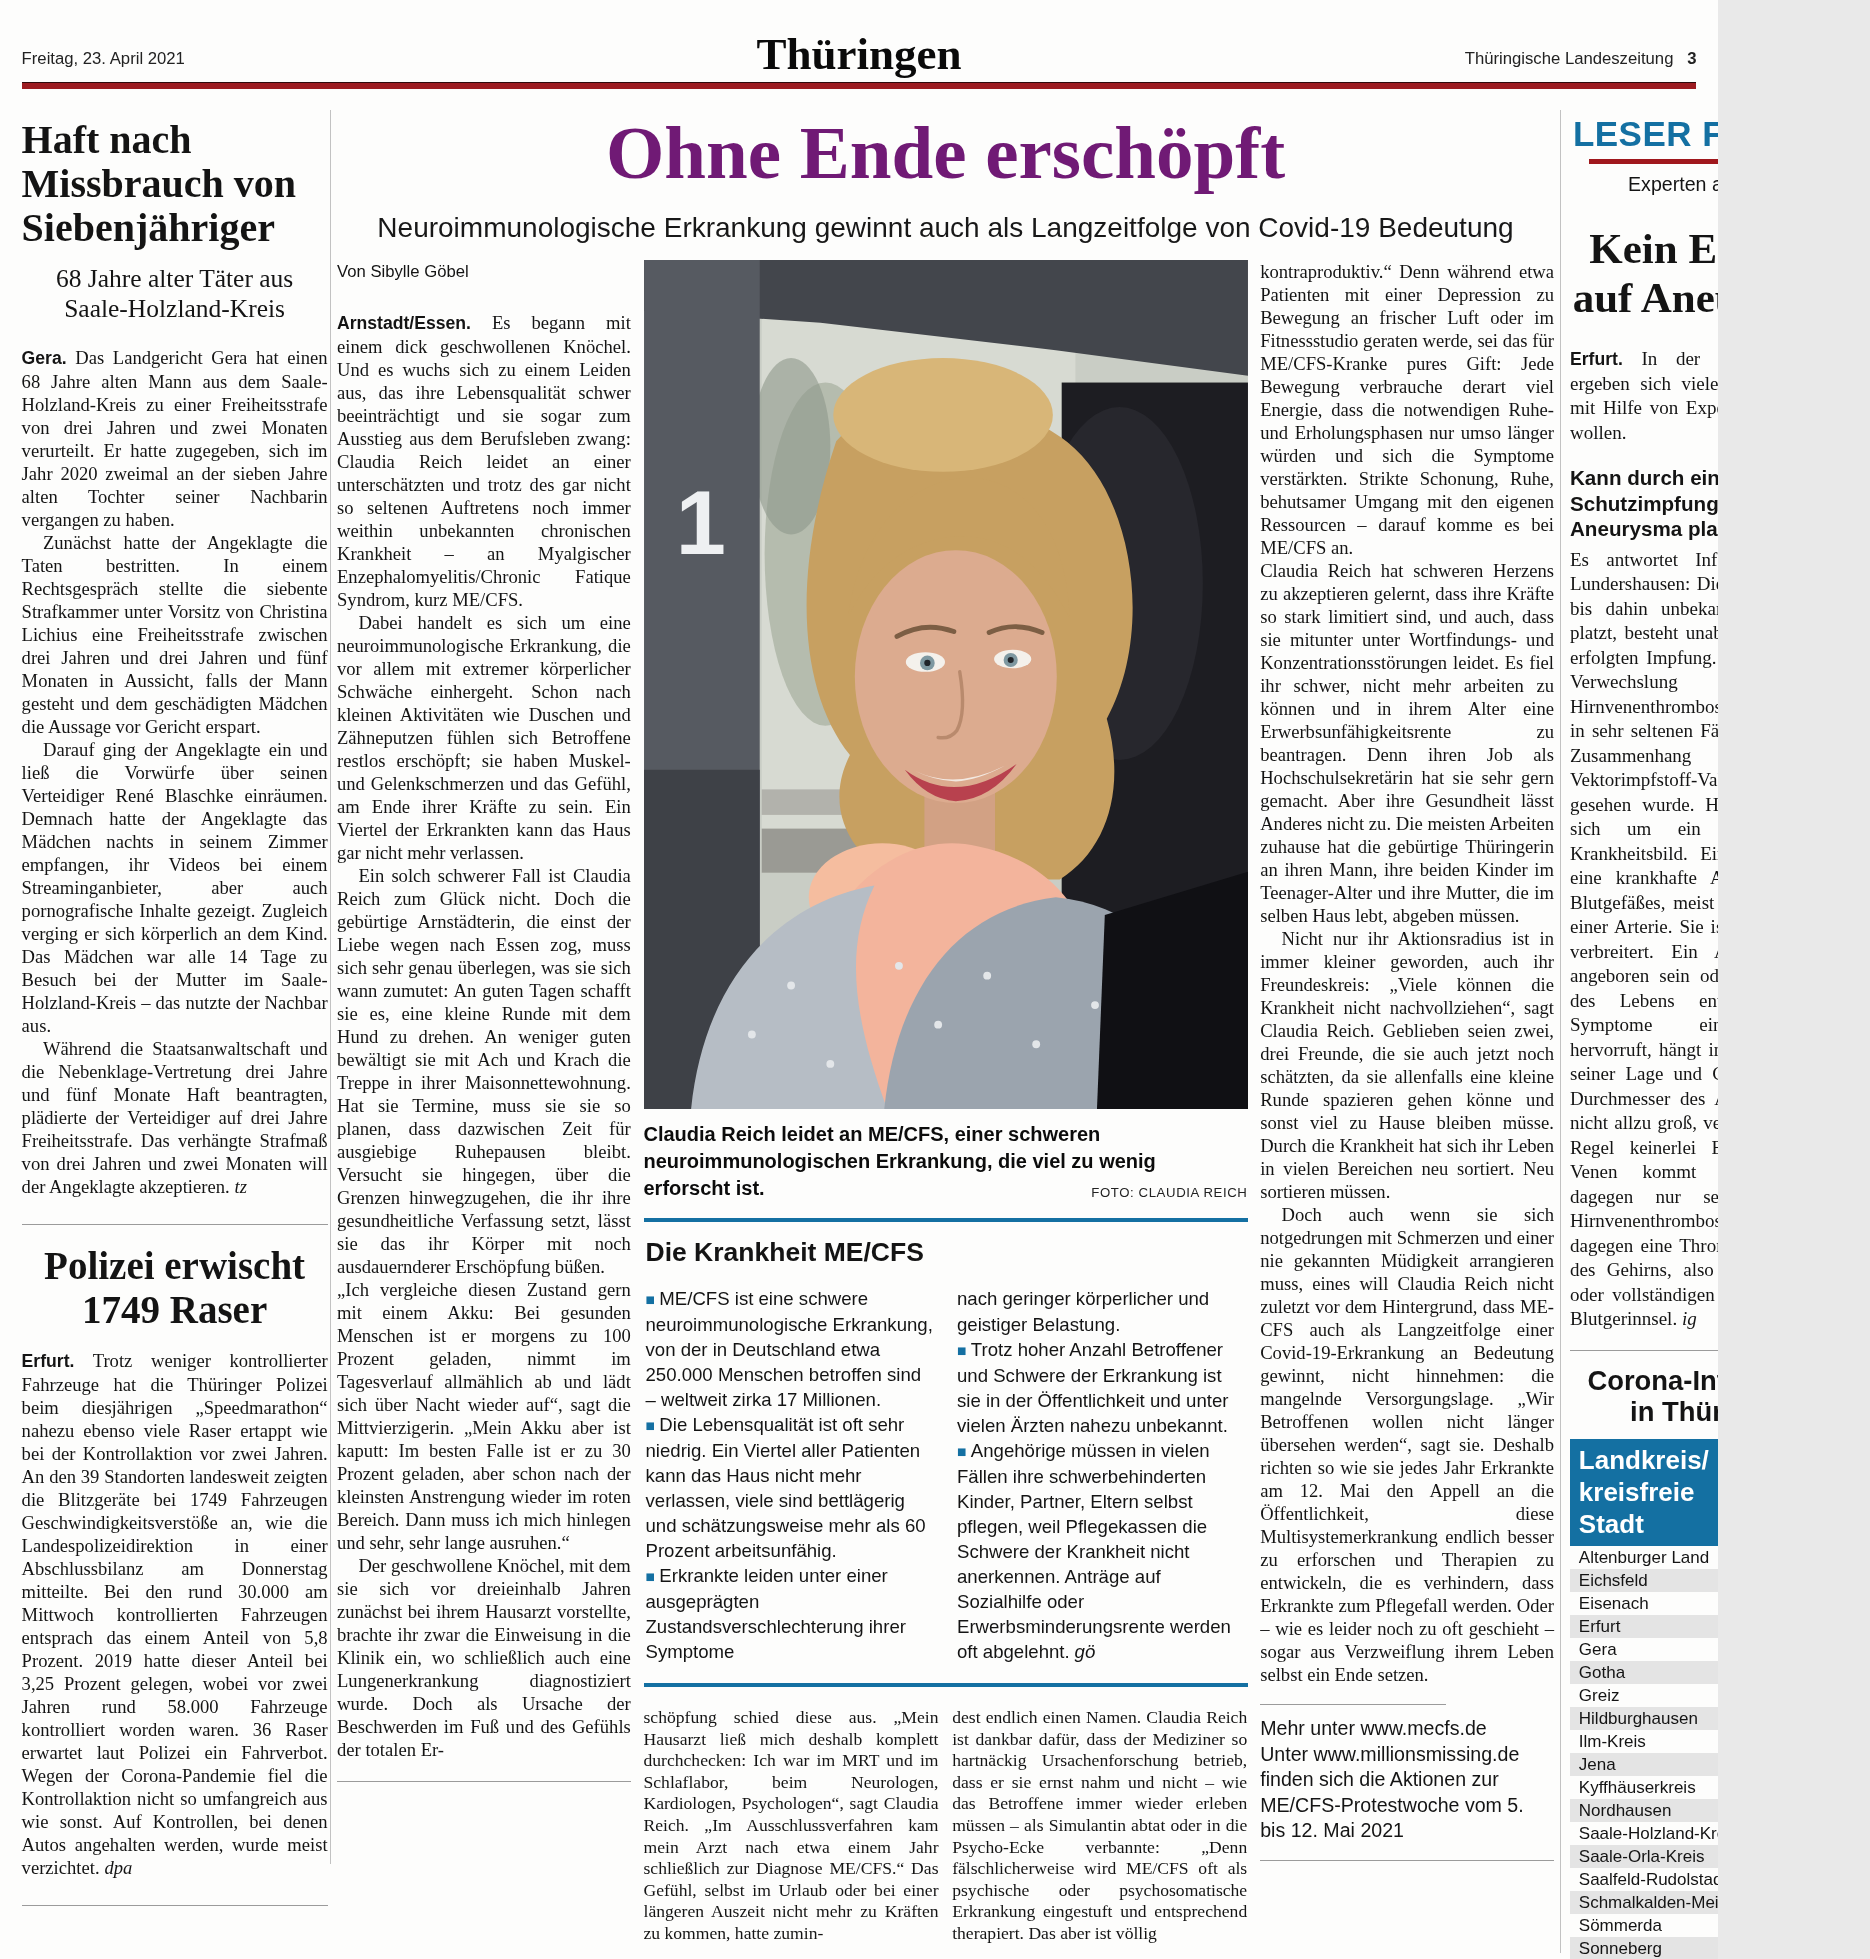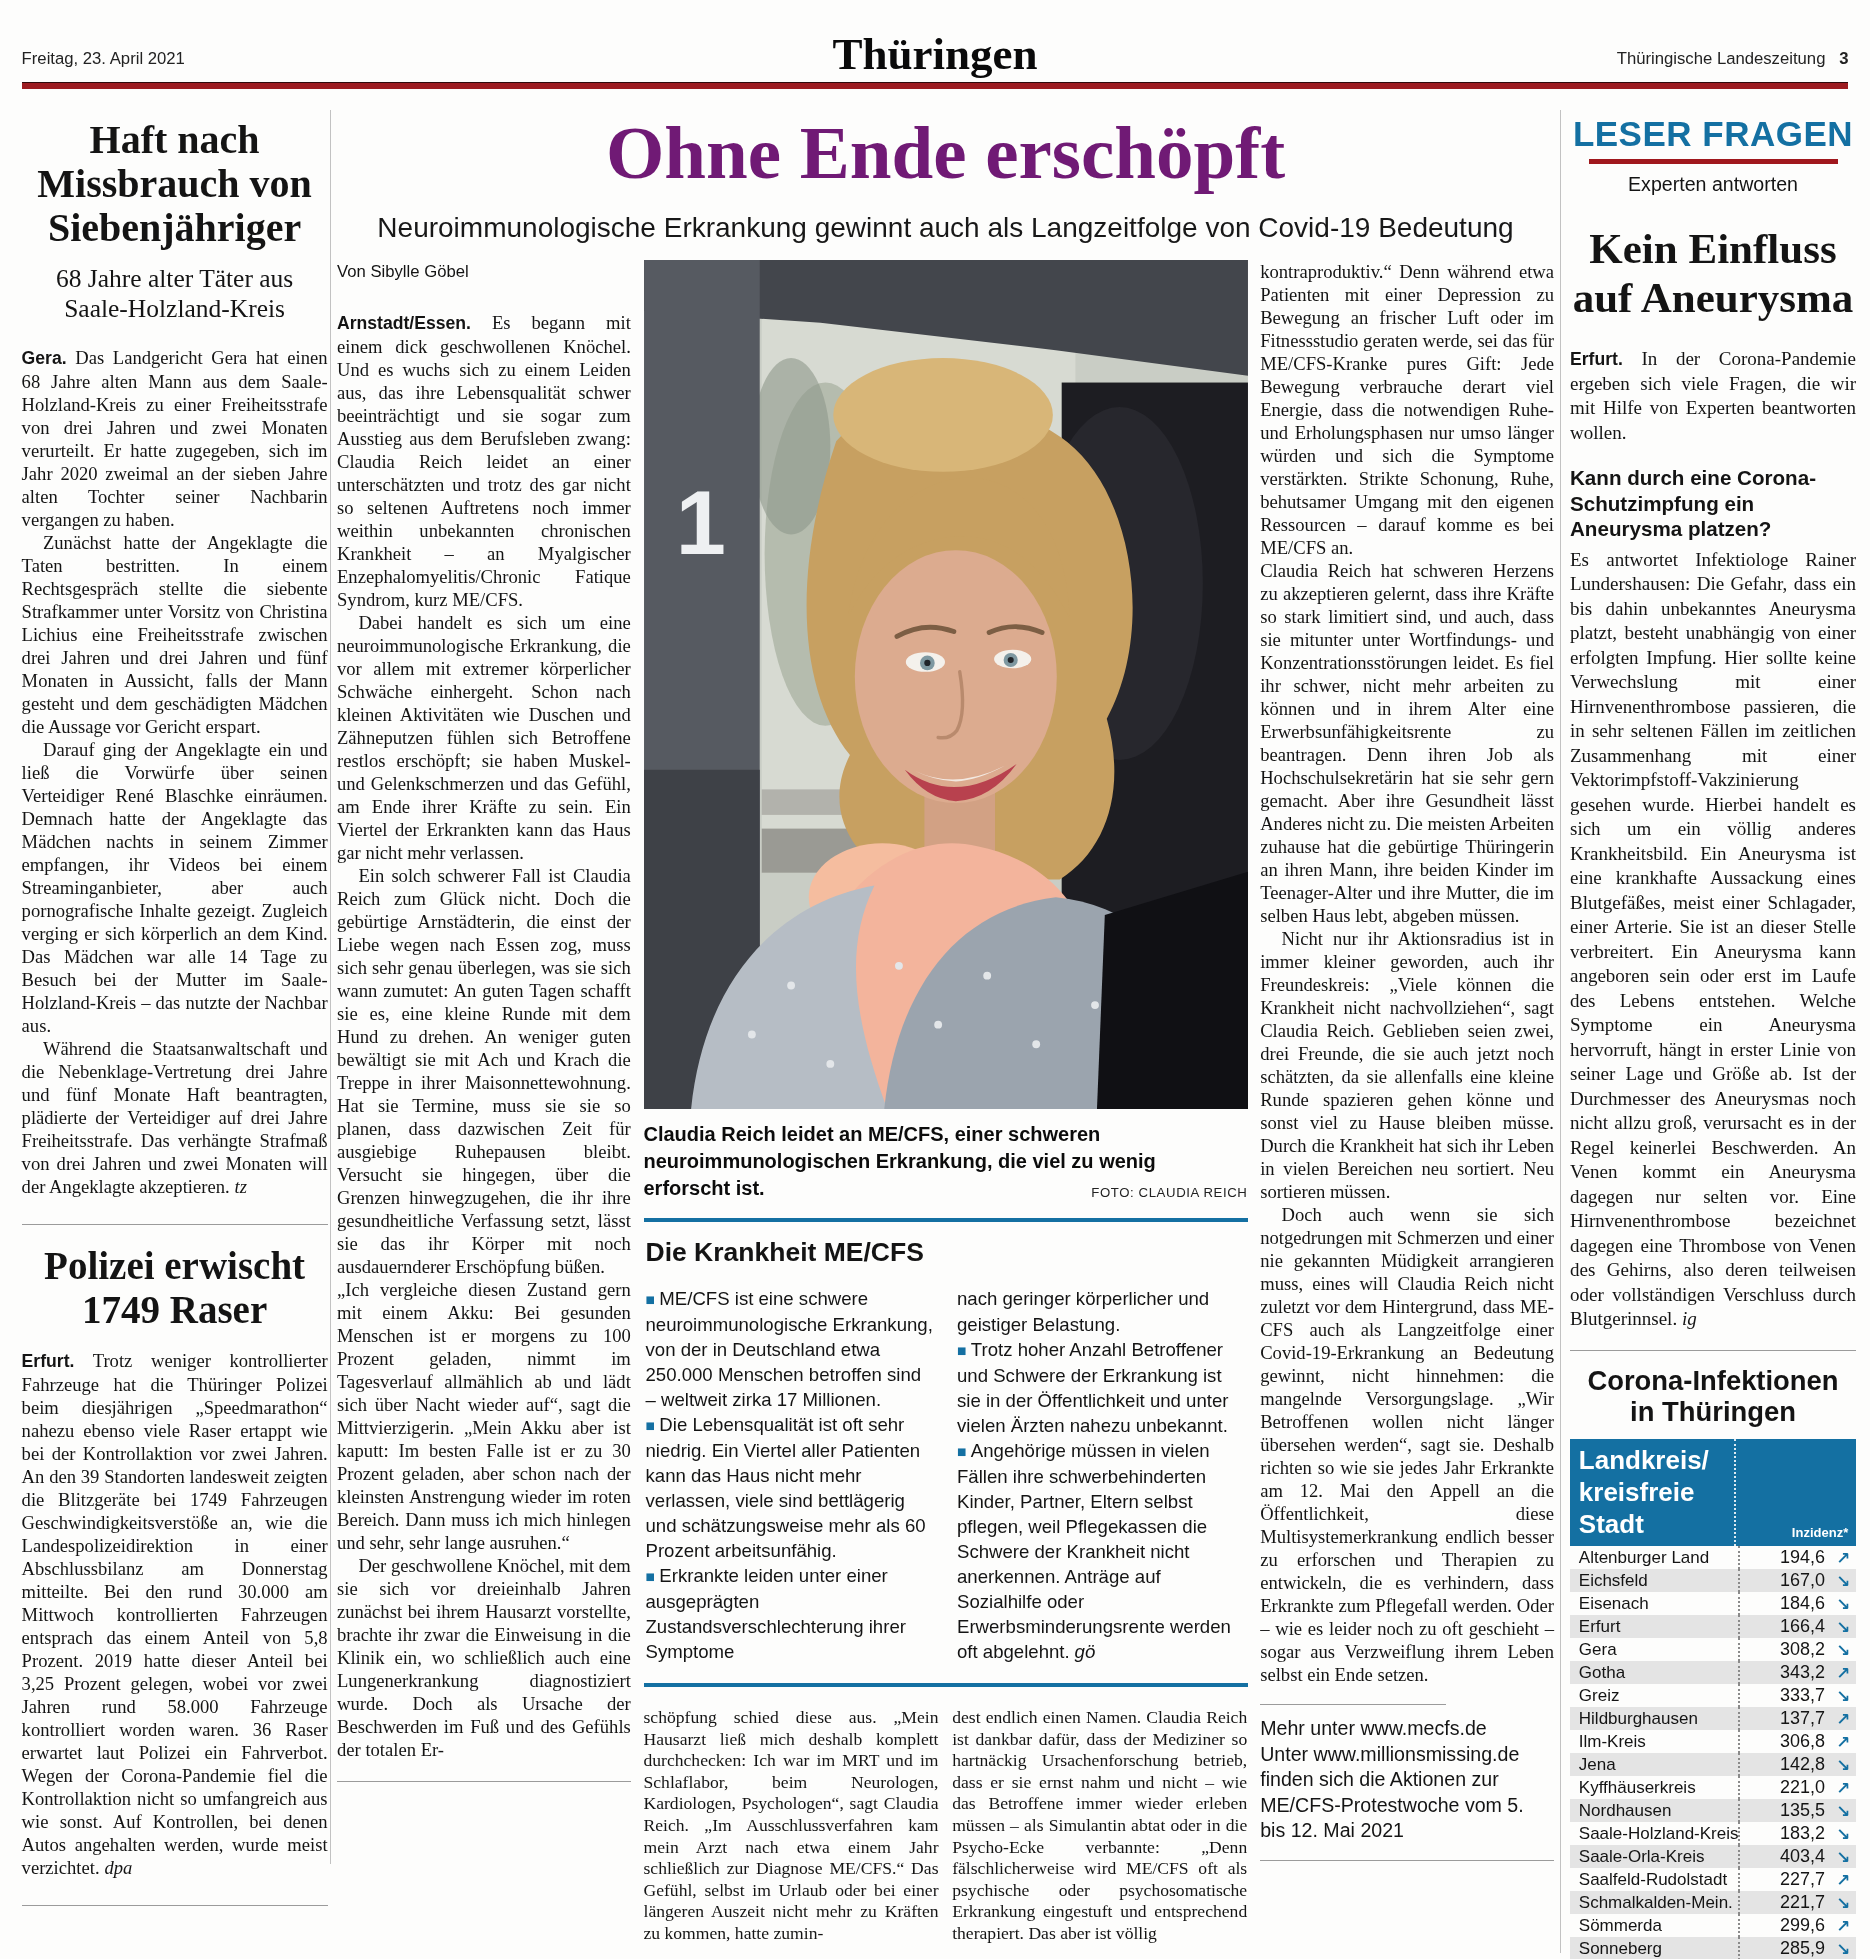--- a/index.html
+++ b/index.html
@@ -1,37 +1,37 @@
 <!DOCTYPE html>
 <html lang="de"><head>
 <meta charset="utf-8">
 <style>
   html,body{margin:0;padding:0;background:#e9e9e9;}
-  #page{position:relative;width:1870px;height:1959px;background:#fdfdfc;overflow:hidden;
+  #page{position:relative;width:1718px;height:1959px;background:#fdfdfc;overflow:hidden;
         font-family:"Liberation Serif",serif;color:#141414;}
   
   .masthead{position:absolute;left:21.6px;right:21.6px;top:11.8px;height:65px;}
   .mh-date{position:absolute;left:0;bottom:7.8px;font:16.7px "Liberation Sans",sans-serif;color:#222;}
   .mh-section{position:absolute;left:0;right:0;bottom:0;text-align:center;
               font:bold 45px/1 "Liberation Serif",serif;color:#0a0a0a;}
   .mh-right{position:absolute;right:0;bottom:7.8px;font:16.7px "Liberation Sans",sans-serif;color:#222;}
   .mh-page{font-weight:bold;margin-left:13.7px;}
   .rule-red{position:absolute;left:21.6px;right:21.6px;top:82px;height:5.9px;background:#9c1b20;border-top:1px solid #2f0a0c;}
   
   .jp p{font-size:18.6px;line-height:23px;text-align:justify;margin:0;hyphens:auto;-webkit-hyphens:auto;}
   .jp p + p{text-indent:1.15em;}
   .lead{font-family:"Liberation Sans",sans-serif;font-weight:bold;font-size:17.6px;}
   .lead:empty{display:none;}
   .sig{font-style:italic;margin-left:4.9px;}
   .sig:empty{display:none;}
   .hline{border:0;border-top:1px solid #9b9b9b;margin:0;}
   .vline{position:absolute;top:110px;width:1px;background:#c2c2c2;}
   
   .leftcol{position:absolute;left:21.6px;top:114px;width:306px;}
-  .l-head{font:bold 40px/1.1 "Liberation Serif",serif;text-align:center;margin:3.9px 0 13.7px;}
+  .l-head{font:bold 40px/1.1 "Liberation Serif",serif;text-align:left;margin:3.9px 0 13.7px;}
   .l-sub{font:25.5px/1.2 "Liberation Serif",serif;text-align:center;margin:0 0 21.6px;}
   .l-head2{font:bold 39px/1.12 "Liberation Serif",serif;text-align:center;margin:19.6px 0 17.6px;}
   .leftcol .hline{margin-top:25.5px;}
   
   .main{position:absolute;left:337px;top:110px;width:1217px;}
   .main-head{font:bold 75px/1.03 "Liberation Serif",serif;text-align:center;margin:3.9px 0 19.6px;color:#701a75;}
   .main-sub{font:28px/1.2 "Liberation Sans",sans-serif;text-align:center;color:#181818;margin:0 0 15.7px;}
   .byline{font:16.7px "Liberation Sans",sans-serif;margin:2px 0 29px;}
   .cols{display:flex;gap:12.7px;align-items:flex-start;}
   .ncol{width:294px;}

